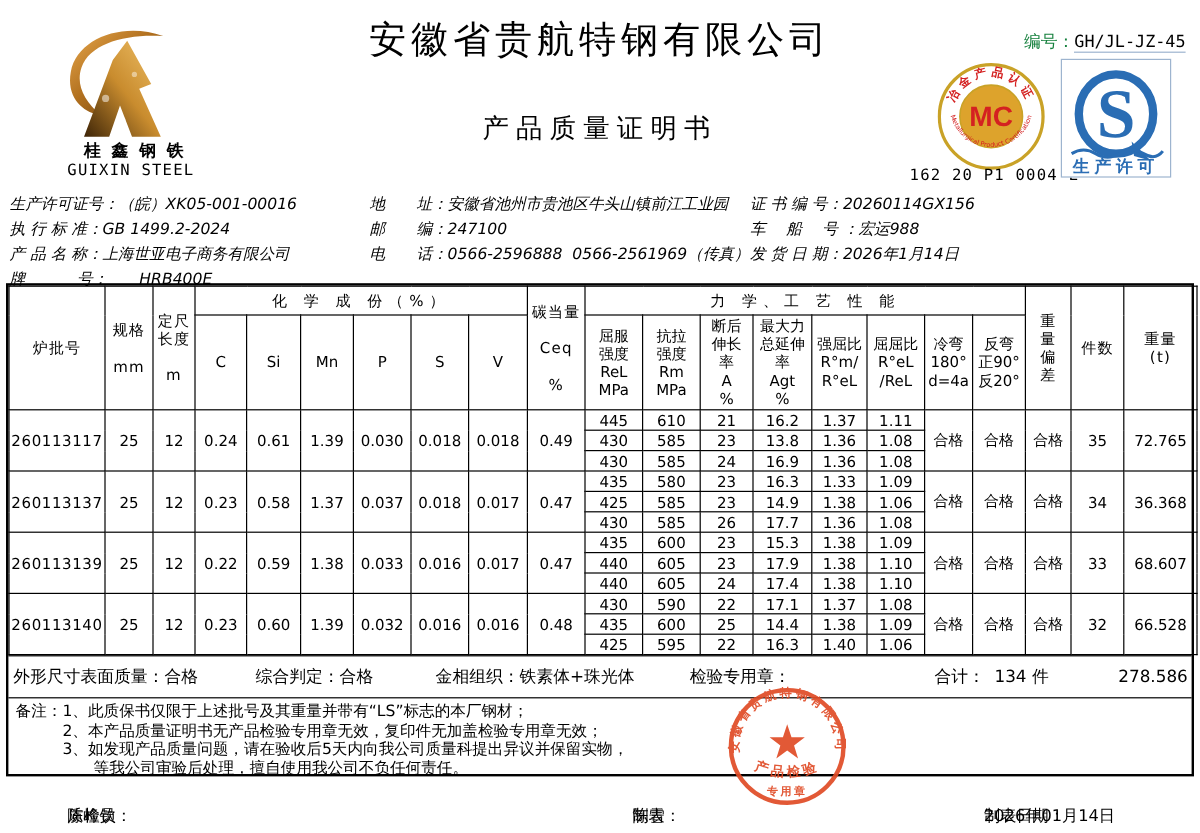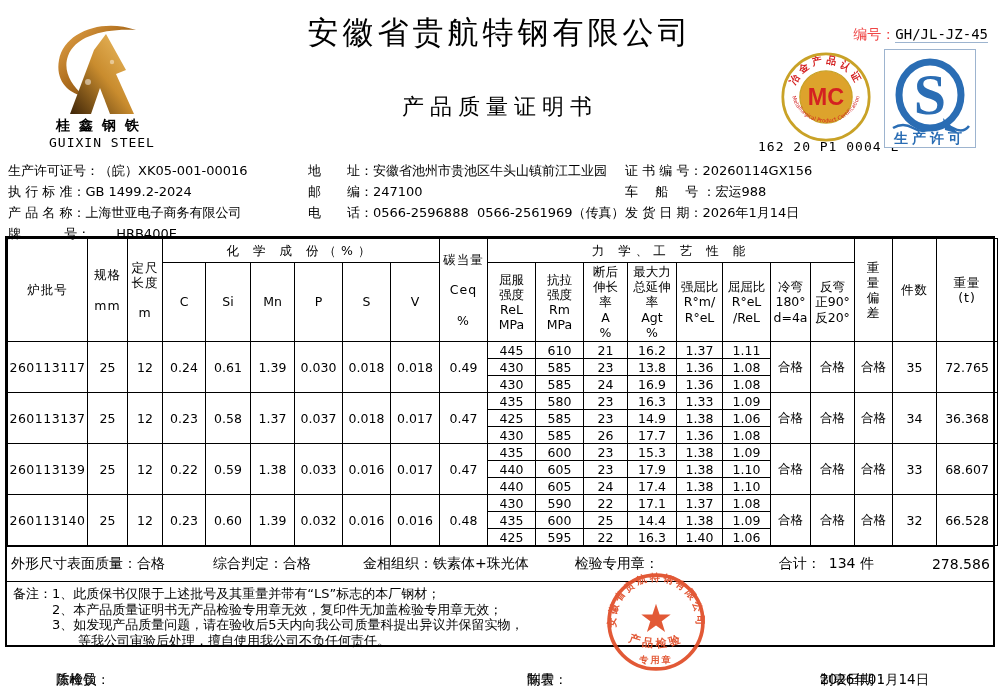--- a/index.html
+++ b/index.html
@@ -13,42 +13,42 @@
     position:absolute; left:0; right:0; top:12px; text-align:center;
     font-family:"Liberation Serif","DejaVu Serif",serif;
     font-size:31px; letter-spacing:4px; font-weight:500;
   }
   .subtitle {
     position:absolute; left:0; right:0; top:92px; text-align:center;
     font-family:"Liberation Serif","DejaVu Serif",serif;
     font-size:22px; letter-spacing:6px;
   }
   .certno { position:absolute; right:12px; top:26px; font-size:14px; white-space:pre; }
-  .certno .lab { color:#ef4444; }
+  .certno .lab { color:#15803d; }
   .certno .val { font-family:"DejaVu Sans Mono",monospace; border-bottom:1px solid #9db4cf; }
   
-  .gx-logo { position:absolute; left:42px; top:22px; width:120px; text-align:center; }
+  .gx-logo { position:absolute; left:42px; top:22px; width:120px; text-align:right; }
   .gx-logo svg { display:block; margin:0 auto; }
   .gx-cn { font-size:14px; font-weight:bold; letter-spacing:9px; margin-top:1px; white-space:nowrap; }
   .gx-en { font-family:"DejaVu Sans Mono",monospace; font-size:13px; letter-spacing:1px; white-space:nowrap; }
   
   .mc-logo { position:absolute; left:781px; top:52px; width:90px; height:90px; }
   .mc-code { position:absolute; left:758px; top:139px; width:126px; text-align:center;
              font-size:13px; letter-spacing:1px; white-space:nowrap;
              font-family:"DejaVu Sans Mono",monospace; }
   
   .qs-logo { position:absolute; left:884px; top:49px; width:92px; height:99px;
              border:1px solid #9db4cf; background:#fff; }
   
   .info { position:absolute; top:160px; left:0; width:1000px; font-size:13px; }
   .icol { position:absolute; top:0; }
   .icol-left  { left:8px;   width:300px; }
   .icol-mid   { left:308px; width:315px; }
   .icol-right { left:625px; width:370px; }
-  .iline { height:21px; line-height:21px; white-space:pre; }
+  .iline { height:21px; line-height:21px; white-space:pre;font-style:italic; }
   
   .sheet { position:absolute; left:5px; top:236px; width:990px; border:2px solid #000; background:transparent; }
   table { border-collapse:collapse; table-layout:fixed; width:988px; }
   th, td { border:1px solid #000; text-align:center; padding:0; overflow:hidden; }
   th { font-weight:normal; font-size:12.5px; white-space:pre-line; line-height:1.22; }
   thead tr.hr1 th { height:24px; letter-spacing:1px; }
   thead tr.hr1 th.spanhead { letter-spacing:5px; }
   thead tr.hr2 th { height:79px; }
   tbody td { height:17px; font-size:12.5px; white-space:nowrap; }
   td.batch-no { letter-spacing:0.5px; }

